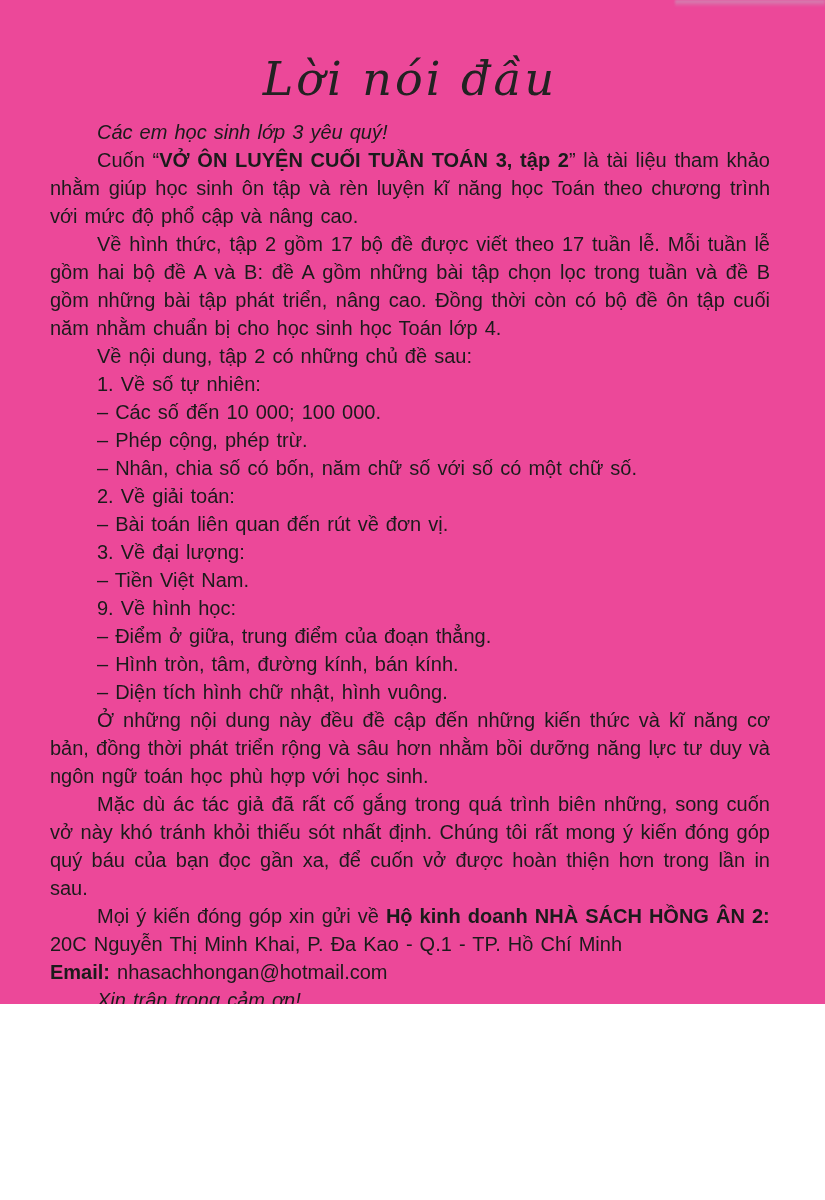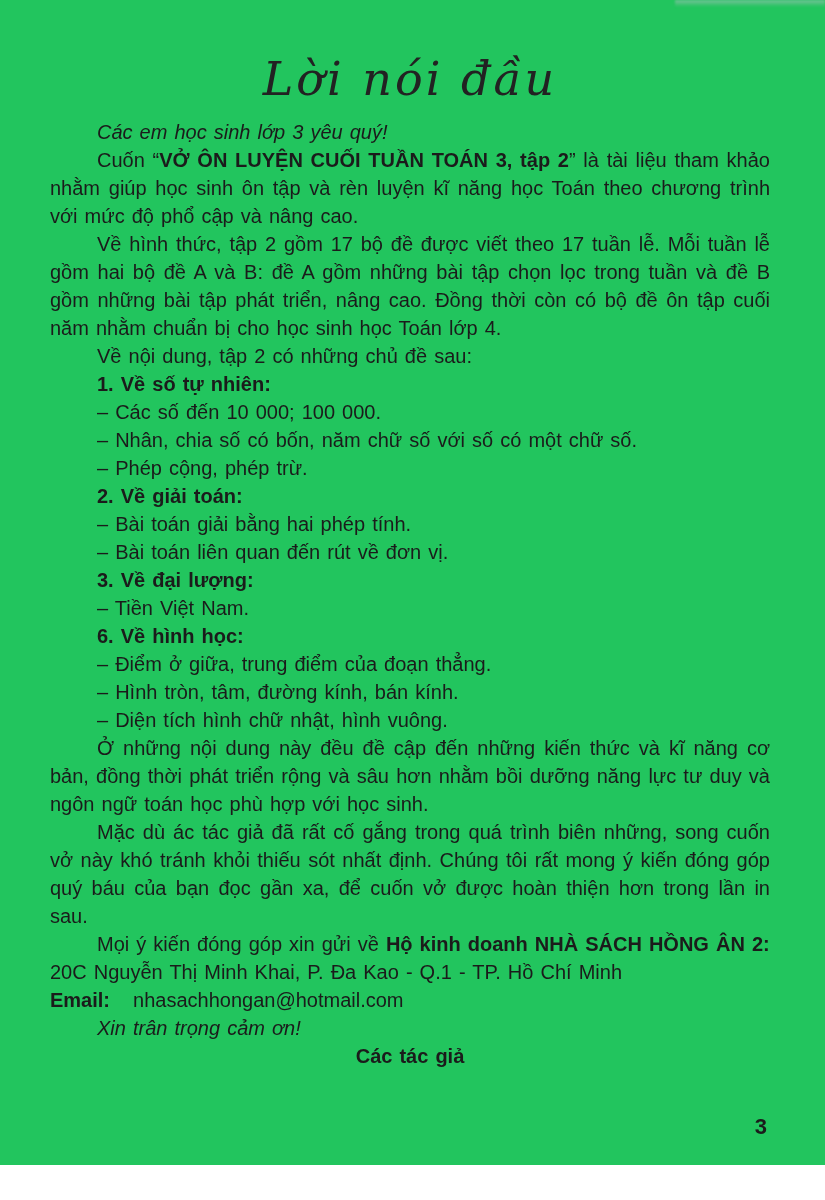--- a/index.html
+++ b/index.html
@@ -5,22 +5,22 @@
   html, body {
     margin: 0;
     padding: 0;
     width: 825px;
     height: 1200px;
     background: #ffffff;
   }
   .page {
     position: relative;
     width: 825px;
-    height: 1165px;
-    background: #22c55e;
+    height: 1004px;
+    background: #ec4899;
     overflow: hidden;
     font-family: "Liberation Sans", sans-serif;
     color: #1b1b1b;
   }
   
   .edge-smudge {
     position: absolute;
     top: 0;
     right: 0;
     width: 150px;
@@ -53,29 +53,29 @@
   }
   .body-text p {
     margin: 0;
   }
   .justify { text-align: justify; }
   .indent  { text-indent: 47px; }
   .italic  { font-style: italic; }
   .bold    { font-weight: bold; }
   .center  { text-align: left; }
   .topic-heading {
-    font-weight: bold;
+    font-weight: normal;
     text-indent: 47px;
     margin: 0;
   }
   .topic-item {
     text-indent: 47px;
     margin: 0;
   }
-  .email-label { font-weight: bold; margin-right: 23px; }
+  .email-label { font-weight: bold; margin-right: 7px; }
   .signature {
     font-weight: bold;
     text-align: center;
     margin: 0;
   }
   .page-number {
     position: absolute;
     top: 1114px;
     right: 58px;
     font-size: 22px;
@@ -96,31 +96,30 @@
       <p class="italic indent">Các em học sinh lớp 3 yêu quý!</p>
 
       <p class="justify indent"><span>Cuốn “</span><span class="bold">VỞ ÔN LUYỆN CUỐI TUẦN TOÁN 3, tập 2</span><span>” là tài liệu tham khảo nhằm giúp học sinh ôn tập và rèn luyện kĩ năng học Toán theo chương trình với mức độ phổ cập và nâng cao.</span></p>
 
       <p class="justify indent">Về hình thức, tập 2 gồm 17 bộ đề được viết theo 17 tuần lễ. Mỗi tuần lễ gồm hai bộ đề A và B: đề A gồm những bài tập chọn lọc trong tuần và đề B gồm những bài tập phát triển, nâng cao. Đồng thời còn có bộ đề ôn tập cuối năm nhằm chuẩn bị cho học sinh học Toán lớp 4.</p>
 
       <p class="indent">Về nội dung, tập 2 có những chủ đề sau:</p>
 
       <p class="topic-heading">1. Về số tự nhiên:</p>
       <p class="topic-item">– Các số đến 10 000; 100 000.</p>
+      <p class="topic-item">– Phép cộng, phép trừ.</p>
       <p class="topic-item">– Nhân, chia số có bốn, năm chữ số với số có một chữ số.</p>
-      <p class="topic-item">– Phép cộng, phép trừ.</p>
 
       <p class="topic-heading">2. Về giải toán:</p>
-      <p class="topic-item">– Bài toán giải bằng hai phép tính.</p>
       <p class="topic-item">– Bài toán liên quan đến rút về đơn vị.</p>
 
       <p class="topic-heading">3. Về đại lượng:</p>
       <p class="topic-item">– Tiền Việt Nam.</p>
 
-      <p class="topic-heading">6. Về hình học:</p>
+      <p class="topic-heading">9. Về hình học:</p>
       <p class="topic-item">– Điểm ở giữa, trung điểm của đoạn thẳng.</p>
       <p class="topic-item">– Hình tròn, tâm, đường kính, bán kính.</p>
       <p class="topic-item">– Diện tích hình chữ nhật, hình vuông.</p>
 
       <p class="justify indent">Ở những nội dung này đều đề cập đến những kiến thức và kĩ năng cơ bản, đồng thời phát triển rộng và sâu hơn nhằm bồi dưỡng năng lực tư duy và ngôn ngữ toán học phù hợp với học sinh.</p>
 
       <p class="justify indent">Mặc dù ác tác giả đã rất cố gắng trong quá trình biên những, song cuốn vở này khó tránh khỏi thiếu sót nhất định. Chúng tôi rất mong ý kiến đóng góp quý báu của bạn đọc gần xa, để cuốn vở được hoàn thiện hơn trong lần in sau.</p>
 
       <p class="indent"><span>Mọi ý kiến đóng góp xin gửi về </span><span class="bold">Hộ kinh doanh NHÀ SÁCH HỒNG ÂN 2:</span></p>
 

